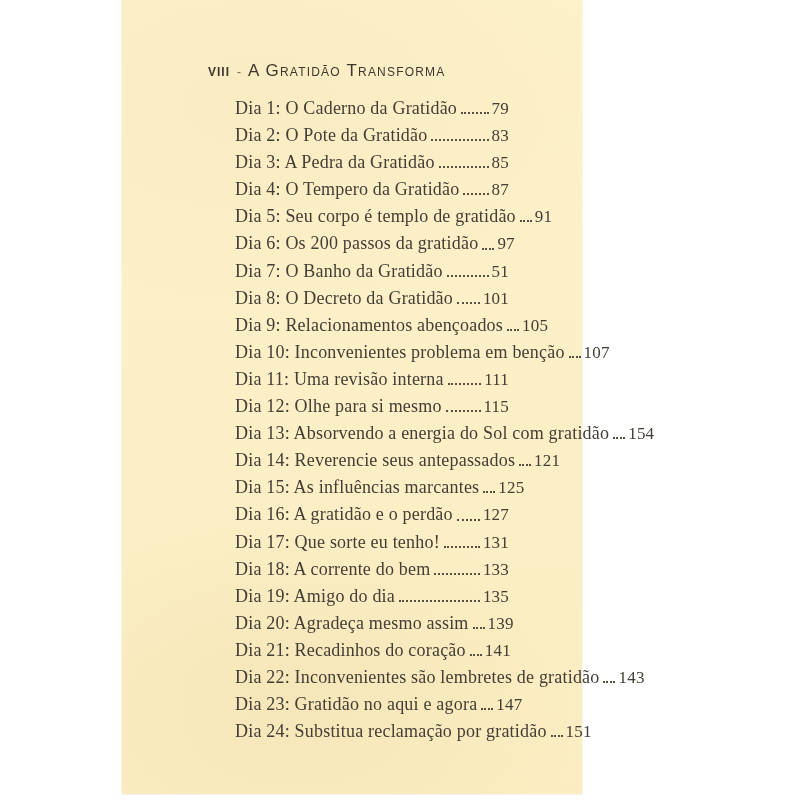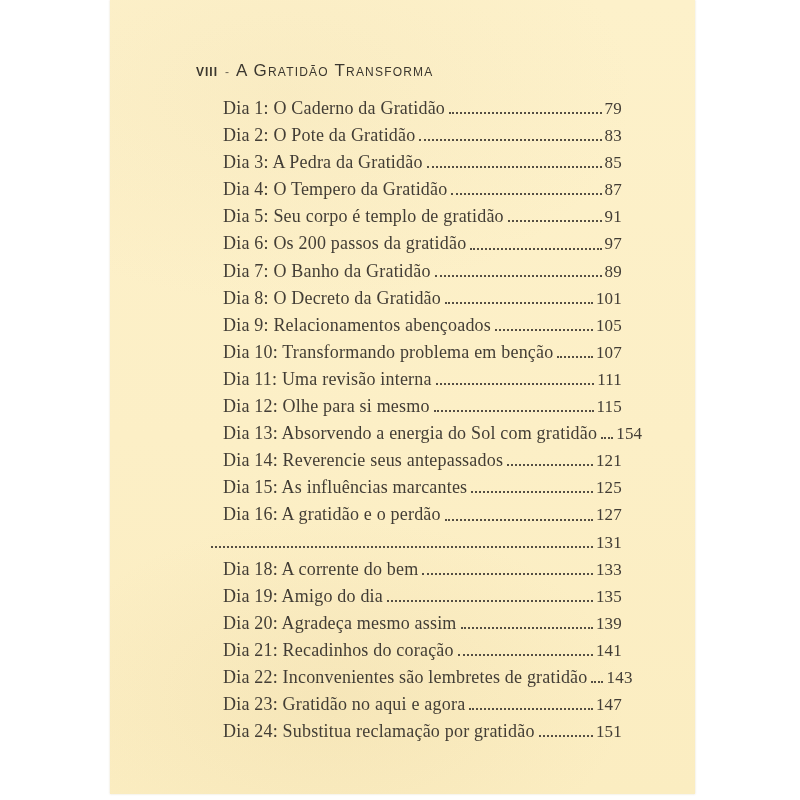--- a/index.html
+++ b/index.html
@@ -13,23 +13,23 @@
   }
   .canvas {
     position: relative;
     width: 800px;
     height: 800px;
     background: #ffffff;
   }
   
   .paper {
     position: absolute;
-    left: 110px;
+    left: 122px;
     top: 0;
-    width: 585px;
+    width: 460px;
     height: 794px;
     background:
       radial-gradient(ellipse 420px 260px at 38% 88%, rgba(222,196,140,0.18), rgba(222,196,140,0) 70%),
       radial-gradient(ellipse 500px 300px at 30% 12%, rgba(224,200,146,0.12), rgba(224,200,146,0) 70%),
       linear-gradient(180deg, #fdf1ca 0%, #fcefc6 55%, #fbedc1 100%);
     box-shadow: 0 0 2px rgba(180,160,110,0.35);
     text-align: center;
   }
   
   .running-head {
@@ -139,37 +139,37 @@
 
   <li class="toc-row">
     <span class="toc-title">Dia 6: Os 200 passos da gratidão</span>
     <span class="toc-dots"></span>
     <span class="toc-page">97</span>
   </li>
 
   <li class="toc-row">
     <span class="toc-title">Dia 7: O Banho da Gratidão</span>
     <span class="toc-dots"></span>
-    <span class="toc-page">89</span>
+    <span class="toc-page">51</span>
   </li>
 
   <li class="toc-row">
     <span class="toc-title">Dia 8: O Decreto da Gratidão</span>
     <span class="toc-dots"></span>
     <span class="toc-page">101</span>
   </li>
 
   <li class="toc-row">
     <span class="toc-title">Dia 9: Relacionamentos abençoados</span>
     <span class="toc-dots"></span>
     <span class="toc-page">105</span>
   </li>
 
   <li class="toc-row">
-    <span class="toc-title">Dia 10: Transformando problema em benção</span>
+    <span class="toc-title">Dia 10: Inconvenientes problema em benção</span>
     <span class="toc-dots"></span>
     <span class="toc-page">107</span>
   </li>
 
   <li class="toc-row">
     <span class="toc-title">Dia 11: Uma revisão interna</span>
     <span class="toc-dots"></span>
     <span class="toc-page">111</span>
   </li>
 
@@ -197,20 +197,21 @@
     <span class="toc-page">125</span>
   </li>
 
   <li class="toc-row">
     <span class="toc-title">Dia 16: A gratidão e o perdão</span>
     <span class="toc-dots"></span>
     <span class="toc-page">127</span>
   </li>
 
   <li class="toc-row">
+    <span class="toc-title">Dia 17: Que sorte eu tenho!</span>
     <span class="toc-dots"></span>
     <span class="toc-page">131</span>
   </li>
 
   <li class="toc-row">
     <span class="toc-title">Dia 18: A corrente do bem</span>
     <span class="toc-dots"></span>
     <span class="toc-page">133</span>
   </li>
 

